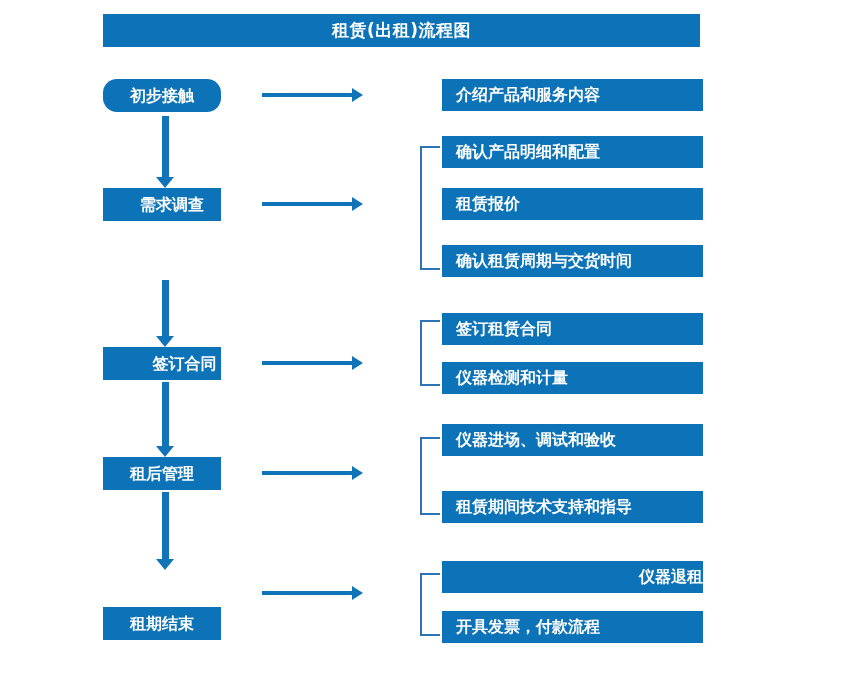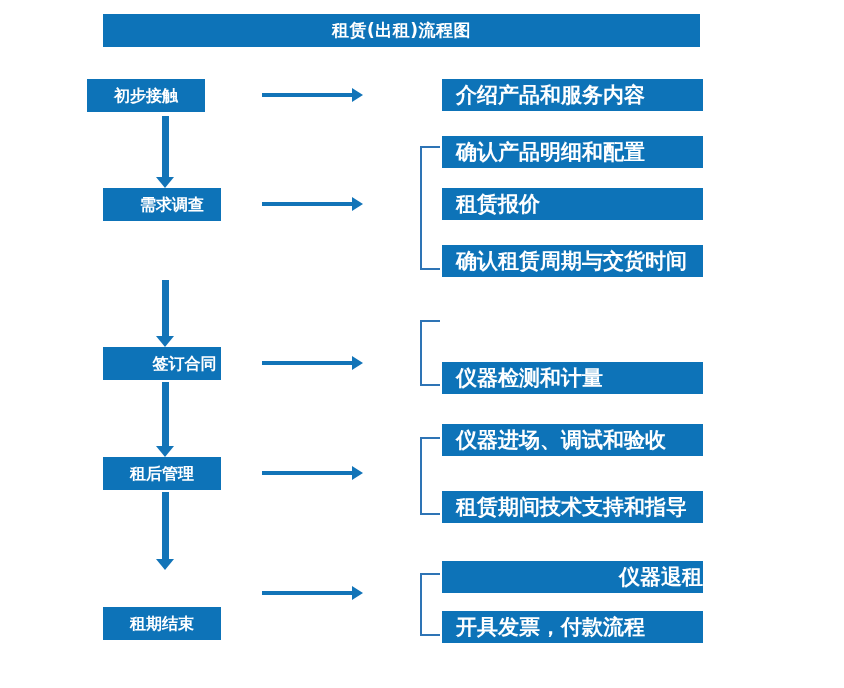--- a/index.html
+++ b/index.html
@@ -71,21 +71,21 @@
 
   
   .detail-box {
     left: 442px;
     width: 261px;
     height: 32px;
     justify-content: flex-start;
     padding-left: 14px;
   }
   .detail-box .box-text {
-    font-size: 21px;
+    font-size: 16px;
   }
 
   
   .v-arrow {
     position: absolute;
     left: 156px;
     width: 18px;
   }
   .v-arrow .shaft {
     position: absolute;
@@ -143,21 +143,21 @@
 </style>
 </head>
 <body>
 
 <div id="canvas">
 
   <div class="title-bar">
     <span class="title-text">租赁(出租)流程图</span>
   </div>
 
-  <div class="box stage-box" style="left:87px; top:79px;">
+  <div class="box stage-box" style="left:103px; top:79px;border-radius:14px;">
     <span class="box-text">初步接触</span>
   </div>
 
   <div class="h-arrow" style="top:88px;">
     <div class="shaft"></div>
     <div class="head"></div>
   </div>
 
   <div class="box detail-box" style="top:79px;">
     <span class="box-text">介绍产品和服务内容</span>
@@ -198,20 +198,23 @@
     <span class="box-text">签订合同</span>
   </div>
 
   <div class="h-arrow" style="top:356px;">
     <div class="shaft"></div>
     <div class="head"></div>
   </div>
 
   <div class="bracket" style="top:320px; height:66px;"></div>
 
+  <div class="box detail-box" style="top:313px;">
+    <span class="box-text">签订租赁合同</span>
+  </div>
   <div class="box detail-box" style="top:362px;">
     <span class="box-text">仪器检测和计量</span>
   </div>
 
   <div class="v-arrow" style="top:382px; height:75px;">
     <div class="shaft" style="height:64px;"></div>
     <div class="head" style="top:64px;"></div>
   </div>
 
   <div class="box stage-box" style="left:103px; top:457px;">

